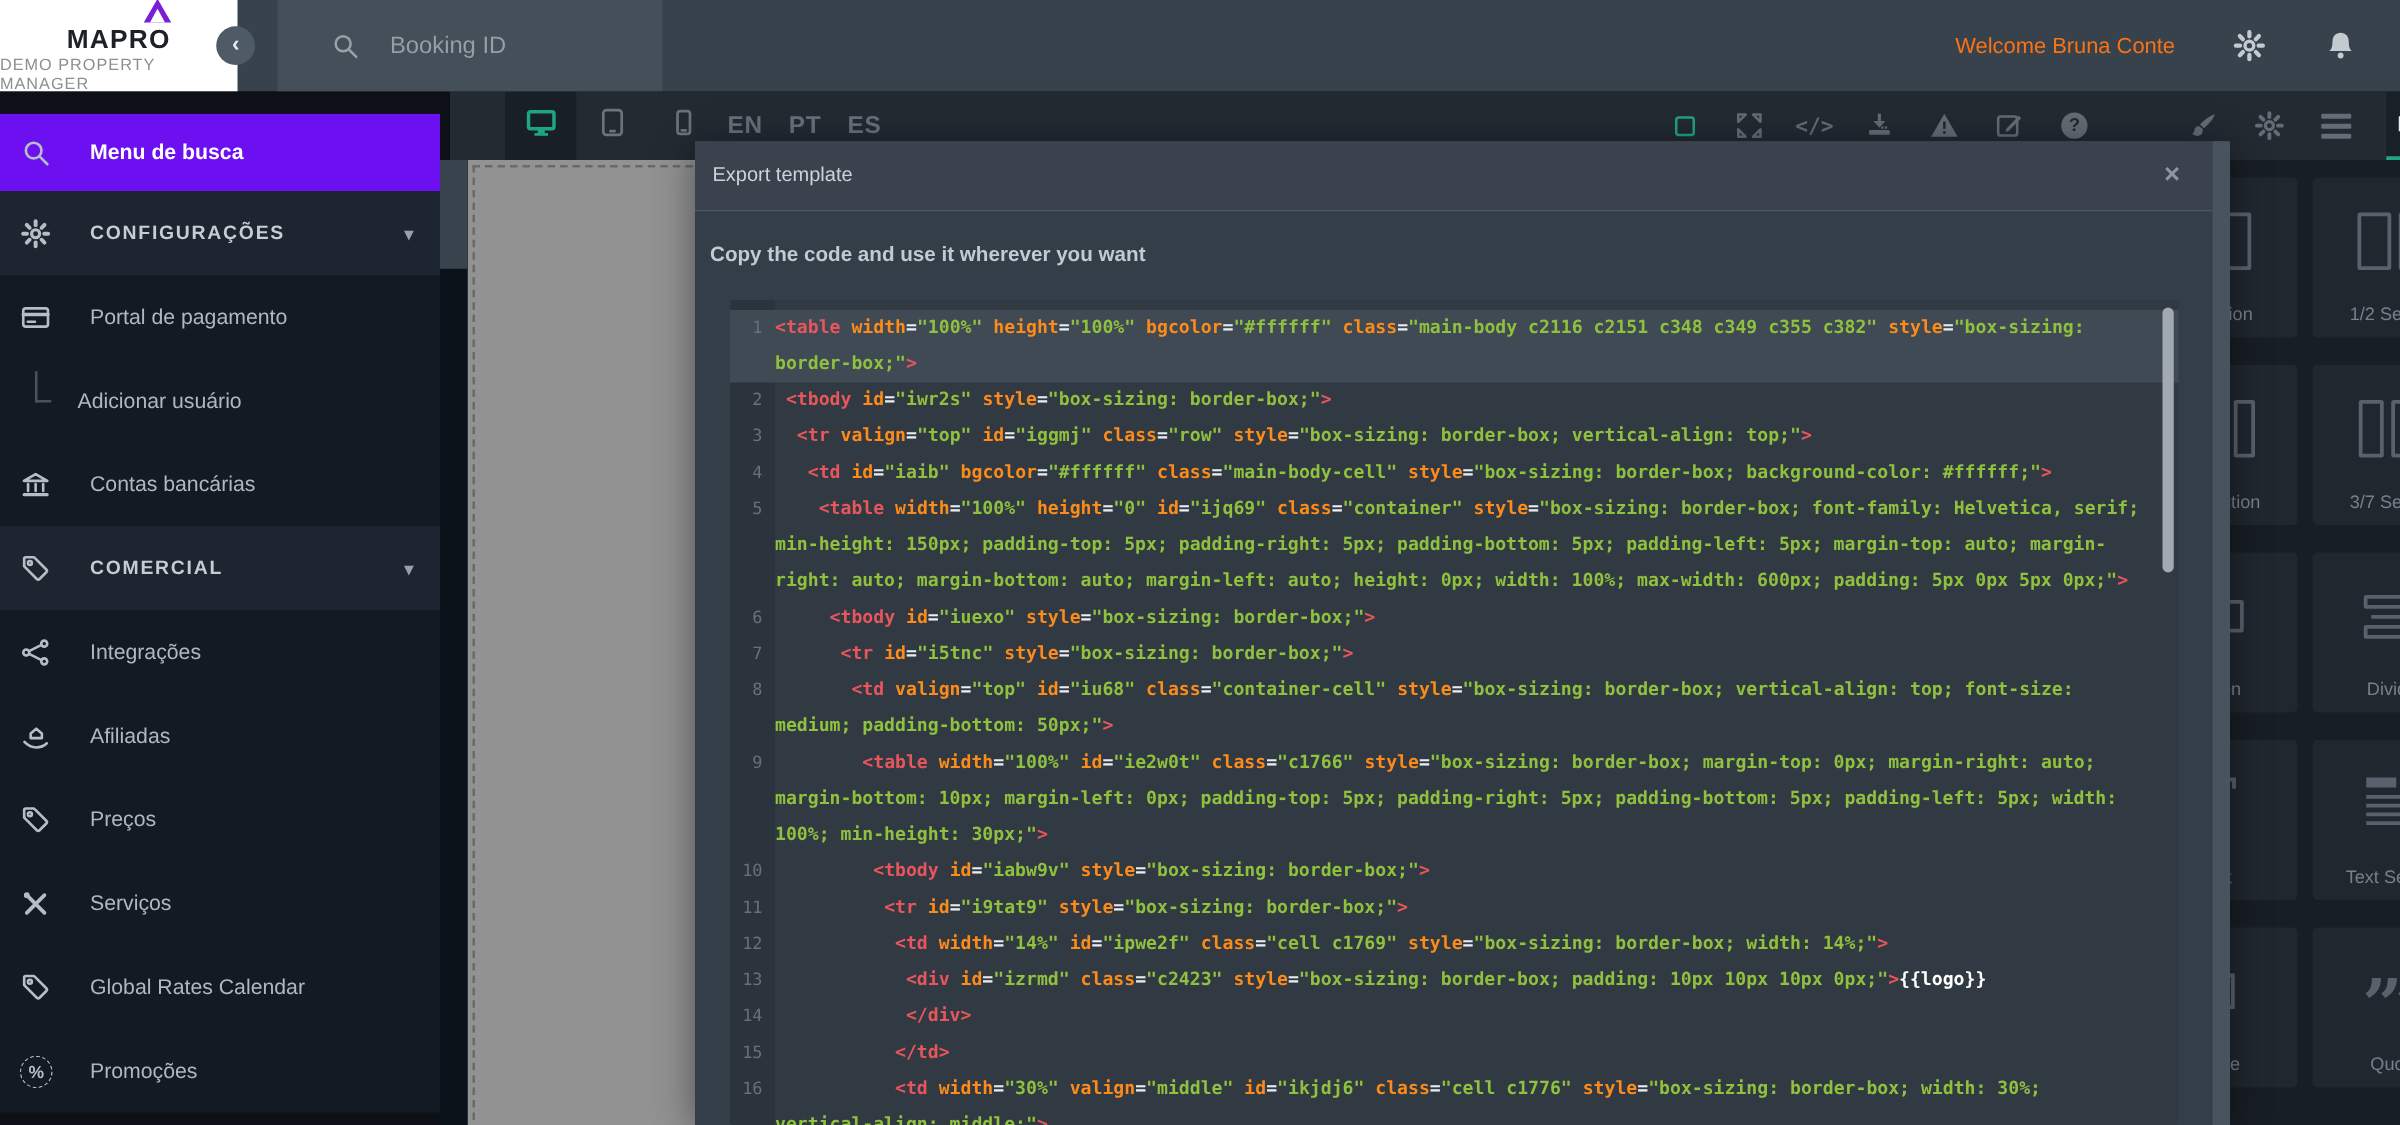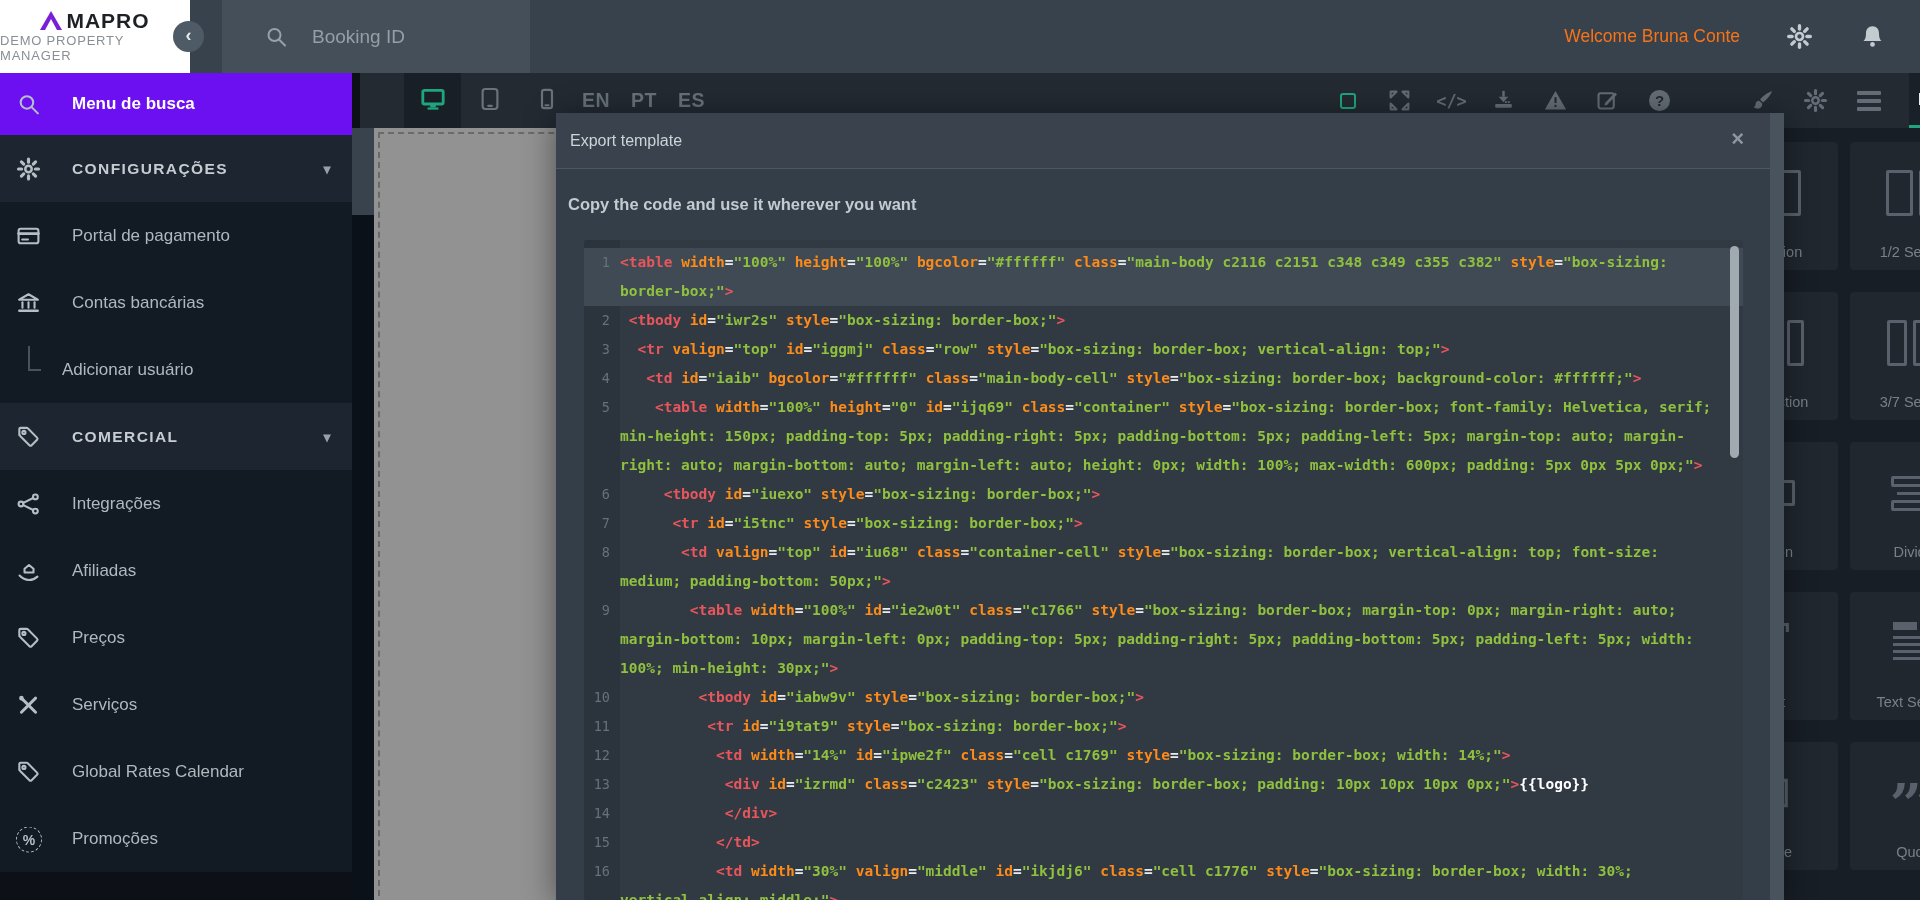--- a/index.html
+++ b/index.html
@@ -4,21 +4,21 @@
 <style>
   html,body{margin:0;padding:0;background:#0d1117;}
   .stage{position:relative;width:1920px;height:900px;overflow:hidden;
          font-family:"Liberation Sans",sans-serif;background:#0d1117;}
   .stage *{box-sizing:border-box;}
 
   
   .topbar{position:absolute;left:0;top:0;width:1920px;height:73px;background:#37424c;z-index:30;}
   .logo-box{position:absolute;left:0;top:0;width:190px;height:73px;background:#ffffff;
             display:flex;flex-direction:column;align-items:center;justify-content:center;}
-  .logo-line{display:flex;align-items:flex-end;gap:4px;}
+  .logo-line{display:flex;align-items:flex-end;gap:4px;flex-direction:column;}
   .logo-tri{position:relative;width:0;height:0;border-left:11px solid transparent;
             border-right:11px solid transparent;border-bottom:19px solid #7a1fd8;}
   .logo-tri:after{content:"";position:absolute;left:-6px;top:8px;width:0;height:0;
             border-left:6px solid transparent;border-right:6px solid transparent;border-bottom:11px solid #fff;}
   .logo-brand{font-size:21px;font-weight:bold;color:#1d2125;letter-spacing:1px;line-height:19px;}
   .logo-sub{font-size:13px;color:#8a8f94;letter-spacing:.8px;margin-top:3px;}
   .collapse-btn{position:absolute;left:173px;top:21px;width:31px;height:31px;border-radius:50%;
             background:#4e5a66;color:#e8ecef;display:flex;align-items:center;justify-content:center;
             font-size:18px;font-weight:bold;z-index:31;}
   .chv{margin-top:-2px;}
@@ -28,21 +28,21 @@
   .search-input{background:transparent;border:none;outline:none;font-size:19px;color:#d7dce0;
             font-family:"Liberation Sans",sans-serif;width:220px;}
   .search-input::placeholder{color:#969ea6;}
   .topbar-right{position:absolute;right:34px;top:0;height:73px;display:flex;align-items:center;gap:46px;}
   .welcome{color:#f97316;font-size:17.5px;}
   .top-ic{width:27px;height:27px;color:#c3cad0;}
   .top-ic svg{width:100%;height:100%;stroke:#c3cad0;fill:none;stroke-width:2;stroke-linecap:round;}
   .top-ic.filled svg{fill:#c3cad0;stroke:none;}
 
   
-  .sidebar{position:absolute;left:0;top:73px;width:352px;height:799px;background:#121a23;
+  .sidebar{position:absolute;left:0;top:91px;width:352px;height:799px;background:#121a23;
            overflow:hidden;z-index:20;display:flex;flex-direction:column;}
   .sb-item{position:relative;flex:0 0 67px;display:flex;align-items:center;color:#b0b8bf;
            font-size:17px;cursor:pointer;}
   .sb-item .sb-label{margin-left:72px;}
   .sb-item.active{flex:0 0 62px;background:var(--accent,#6c10f2);color:#ffffff;font-weight:bold;}
   .sb-item.section{background:#1d2630;color:#c6ccd2;font-weight:bold;font-size:15.5px;letter-spacing:1.4px;}
   .sb-item.child .sb-label{margin-left:62px;}
   .sb-icon{position:absolute;left:16px;top:50%;transform:translateY(-50%);width:25px;height:25px;color:#b6bec5;}
   .sb-icon svg{width:100%;height:100%;stroke:currentColor;fill:none;stroke-width:2;stroke-linecap:round;stroke-linejoin:round;}
   .sb-chevron{position:absolute;right:20px;top:50%;transform:translateY(-50%);font-size:14px;color:#98a1a9;}
@@ -344,33 +344,33 @@
         <span class="sb-chevron">▾</span>
       </div>
       <div class="sb-item item">
         <span class="sb-icon"><svg viewBox="0 0 24 24" fill="none" stroke="currentColor" stroke-width="2" stroke-linecap="round" stroke-linejoin="round">
             <rect x="2.5" y="5" width="19" height="14" rx="2"></rect>
             <line x1="2.5" y1="9.7" x2="21.5" y2="9.7" stroke-width="2.6"></line>
             <line x1="6" y1="15.3" x2="11.5" y2="15.3"></line>
           </svg></span>
         <span class="sb-label">Portal de pagamento</span>
       </div>
+      <div class="sb-item child">
+        <span class="tree-line"></span>
+        <span class="sb-label">Adicionar usuário</span>
+      </div>
       <div class="sb-item item">
         <span class="sb-icon"><svg viewBox="0 0 24 24" fill="none" stroke="currentColor" stroke-width="2" stroke-linecap="round" stroke-linejoin="round">
             <path d="M3 8.8 L12 3.6 L21 8.8 Z"></path>
             <line x1="6.2" y1="11.3" x2="6.2" y2="16.6"></line>
             <line x1="12" y1="11.3" x2="12" y2="16.6"></line>
             <line x1="17.8" y1="11.3" x2="17.8" y2="16.6"></line>
             <line x1="3.2" y1="19.4" x2="20.8" y2="19.4" stroke-width="2.4"></line>
           </svg></span>
         <span class="sb-label">Contas bancárias</span>
-      </div>
-      <div class="sb-item child">
-        <span class="tree-line"></span>
-        <span class="sb-label">Adicionar usuário</span>
       </div>
       <div class="sb-item section">
         <span class="sb-icon"><svg viewBox="0 0 24 24" fill="none" stroke="currentColor" stroke-width="2" stroke-linecap="round" stroke-linejoin="round">
             <path d="M3.2 10.2 V4.4 a1.2 1.2 0 0 1 1.2 -1.2 h5.8 a1.6 1.6 0 0 1 1.1 .5 l8.9 8.9 a1.5 1.5 0 0 1 0 2.1 l-5.2 5.2 a1.5 1.5 0 0 1 -2.1 0 l-8.9 -8.9 a1.6 1.6 0 0 1 -.5 -1.1 z"></path>
             <circle cx="7.6" cy="7.6" r="1.5"></circle>
           </svg></span>
         <span class="sb-label">COMERCIAL</span>
         <span class="sb-chevron">▾</span>
       </div>
       <div class="sb-item item">

